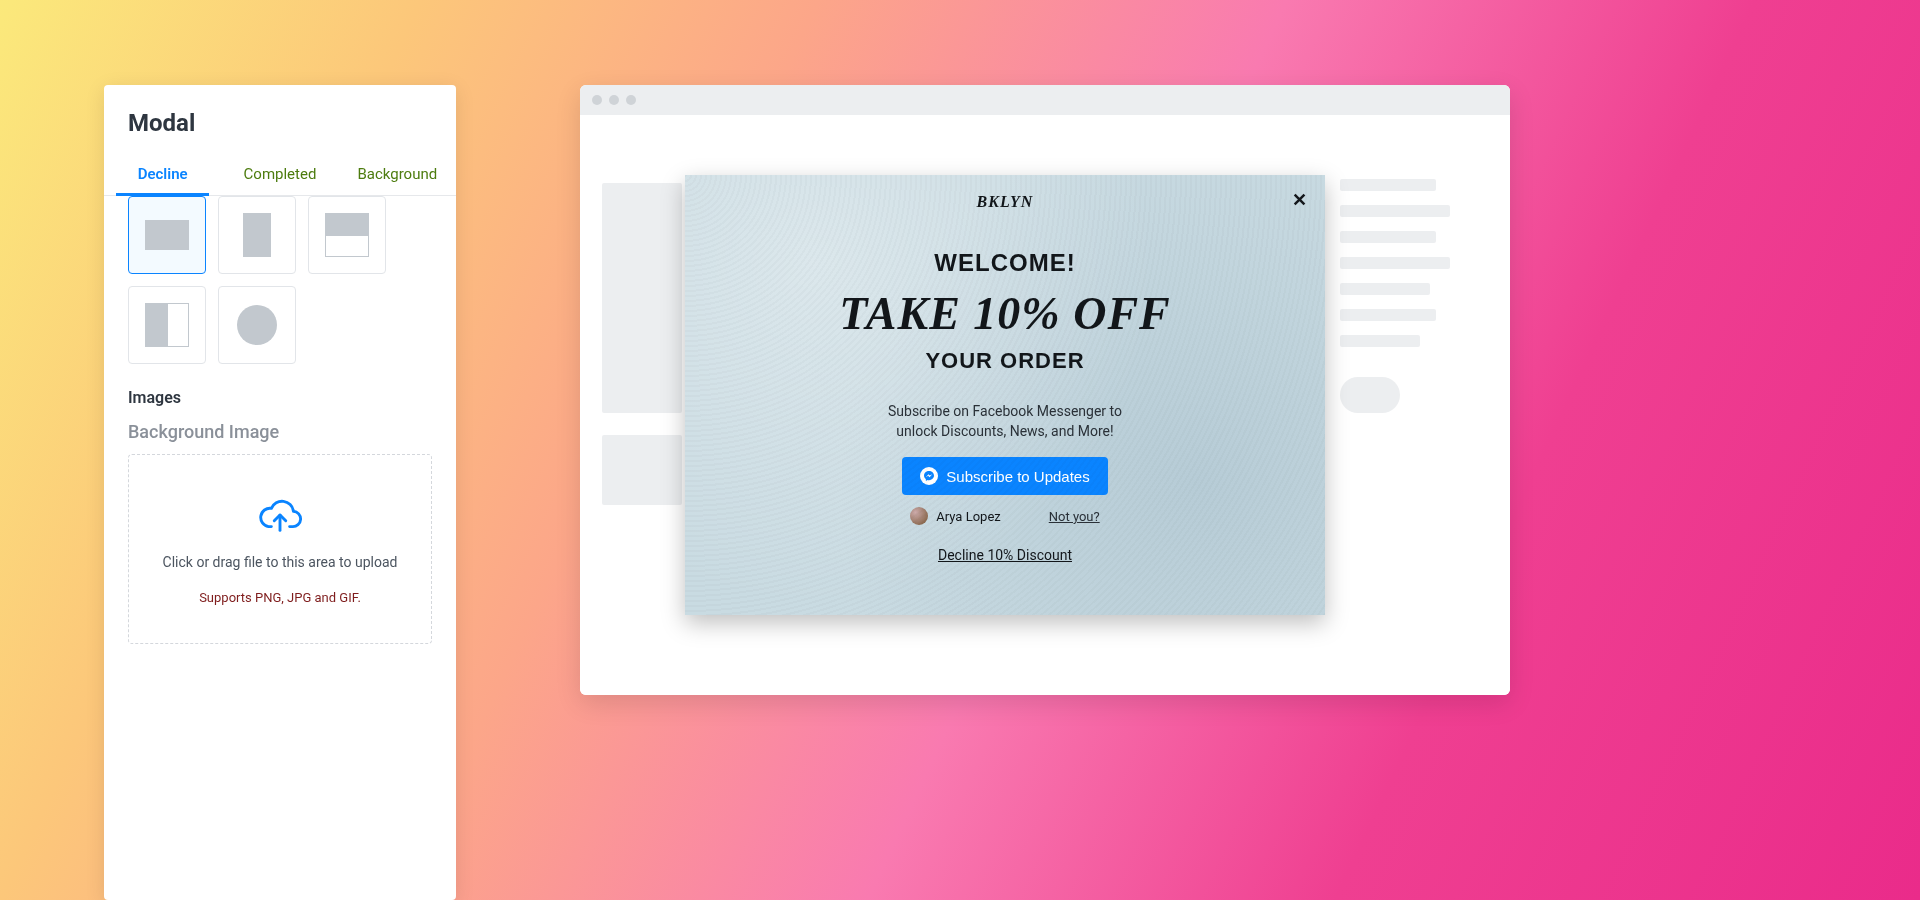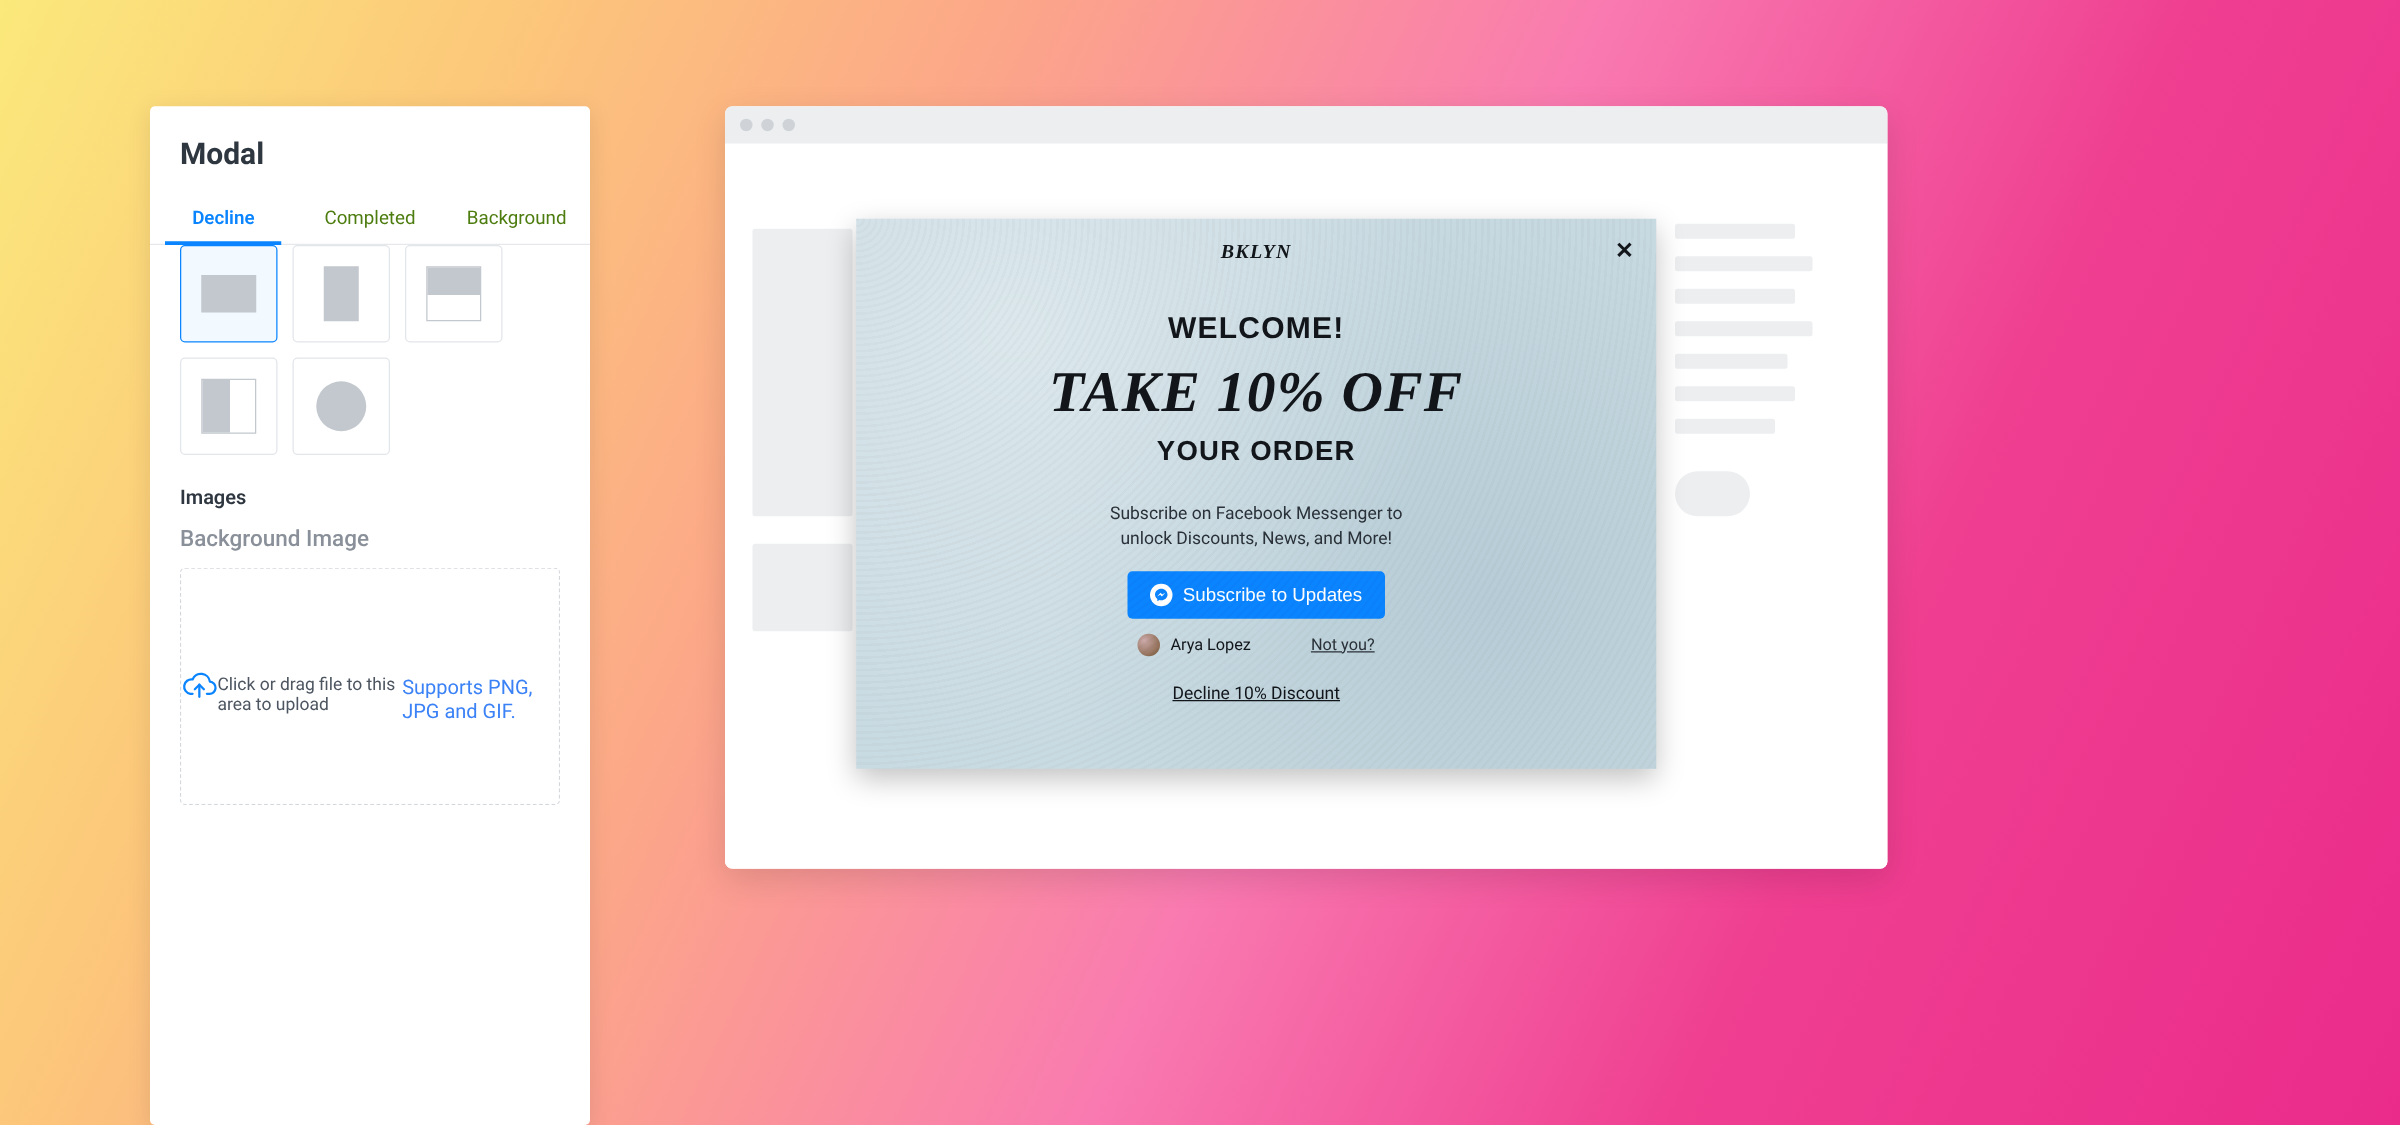--- a/index.html
+++ b/index.html
@@ -5,21 +5,21 @@
   * { box-sizing: border-box; margin: 0; padding: 0; }
   html, body { width: 1920px; height: 900px; overflow: hidden; font-family: -apple-system, BlinkMacSystemFont, "Segoe UI", Roboto, "Helvetica Neue", Arial, sans-serif; }
   body {
     background: linear-gradient(115deg, #fbe97b 0%, #fcc77a 18%, #fca689 35%, #f97ab0 55%, #ef3f91 75%, #ea2b8a 100%);
     position: relative;
   }
 
   
   .panel {
     position: absolute;
-    left: 120px;
+    left: 104px;
     top: 85px;
     width: 352px;
     height: 815px;
     background: #ffffff;
     border-radius: 4px;
     box-shadow: 0 4px 20px rgba(0,0,0,0.10);
     padding: 24px 0 0 0;
     overflow: hidden;
   }
   .panel-title {
@@ -92,33 +92,33 @@
     color: #8a9099;
     padding: 0 24px 12px 24px;
     font-weight: 500;
   }
   .dropzone {
     margin: 0 24px;
     border: 1.5px dashed #d4d7dc;
     border-radius: 4px;
     height: 190px;
     display: flex;
-    flex-direction: row;
+    flex-direction: column;
     align-items: center;
     justify-content: center;
     cursor: pointer;
   }
   .dropzone-text {
     font-size: 14px;
     color: #4c5560;
     margin-top: 14px;
   }
   .dropzone-sub {
-    font-size: 16px;
-    color: #3b82f6;
+    font-size: 13px;
+    color: #7f1d1d;
     margin-top: 20px;
   }
   .upload-svg { width: 46px; height: 46px; }
 
   
   .browser {
     position: absolute;
     left: 580px;
     top: 85px;
     width: 930px;

